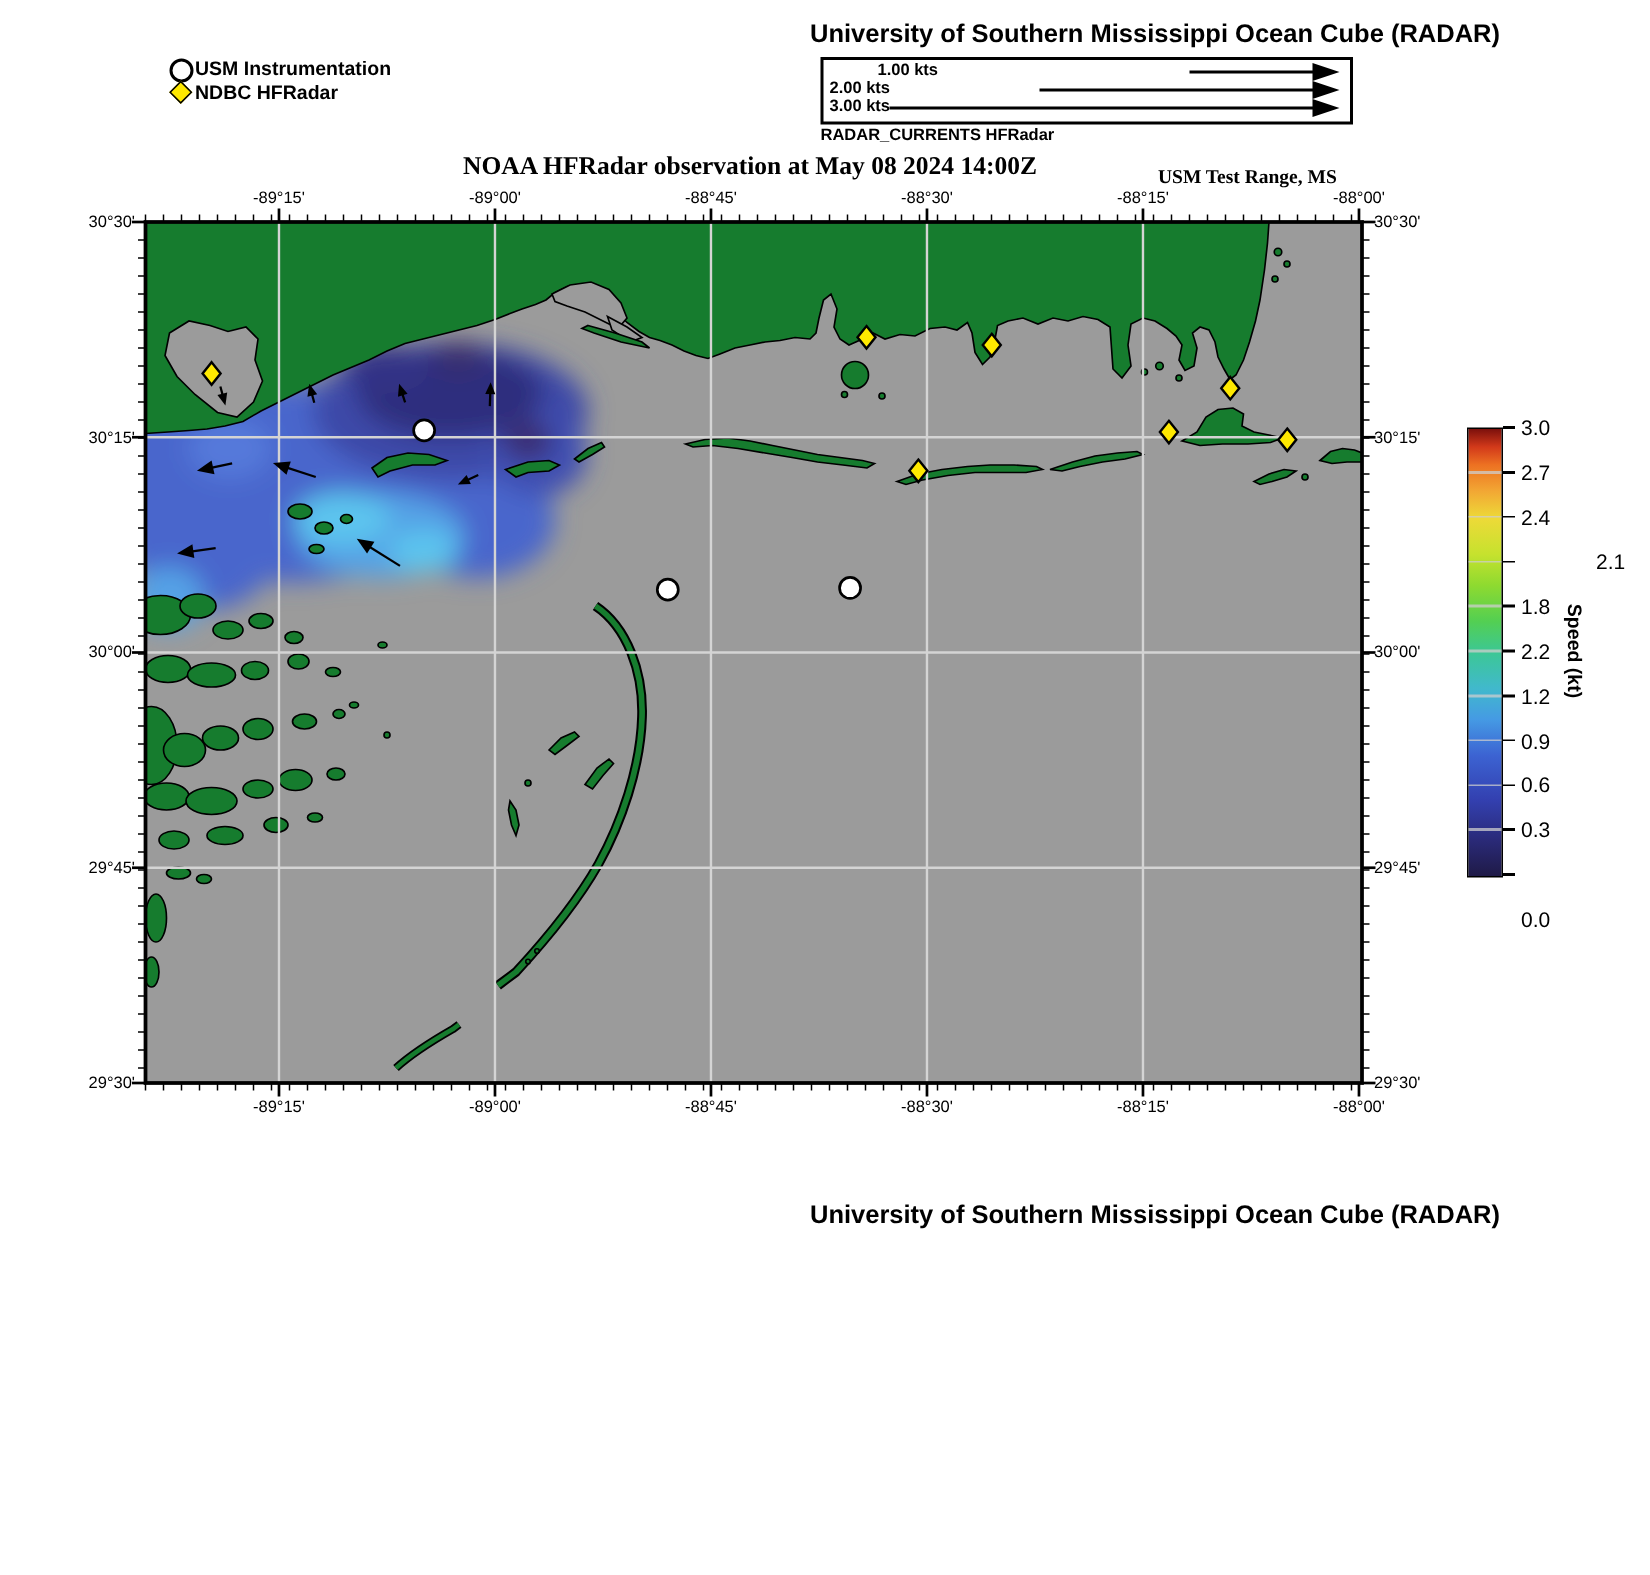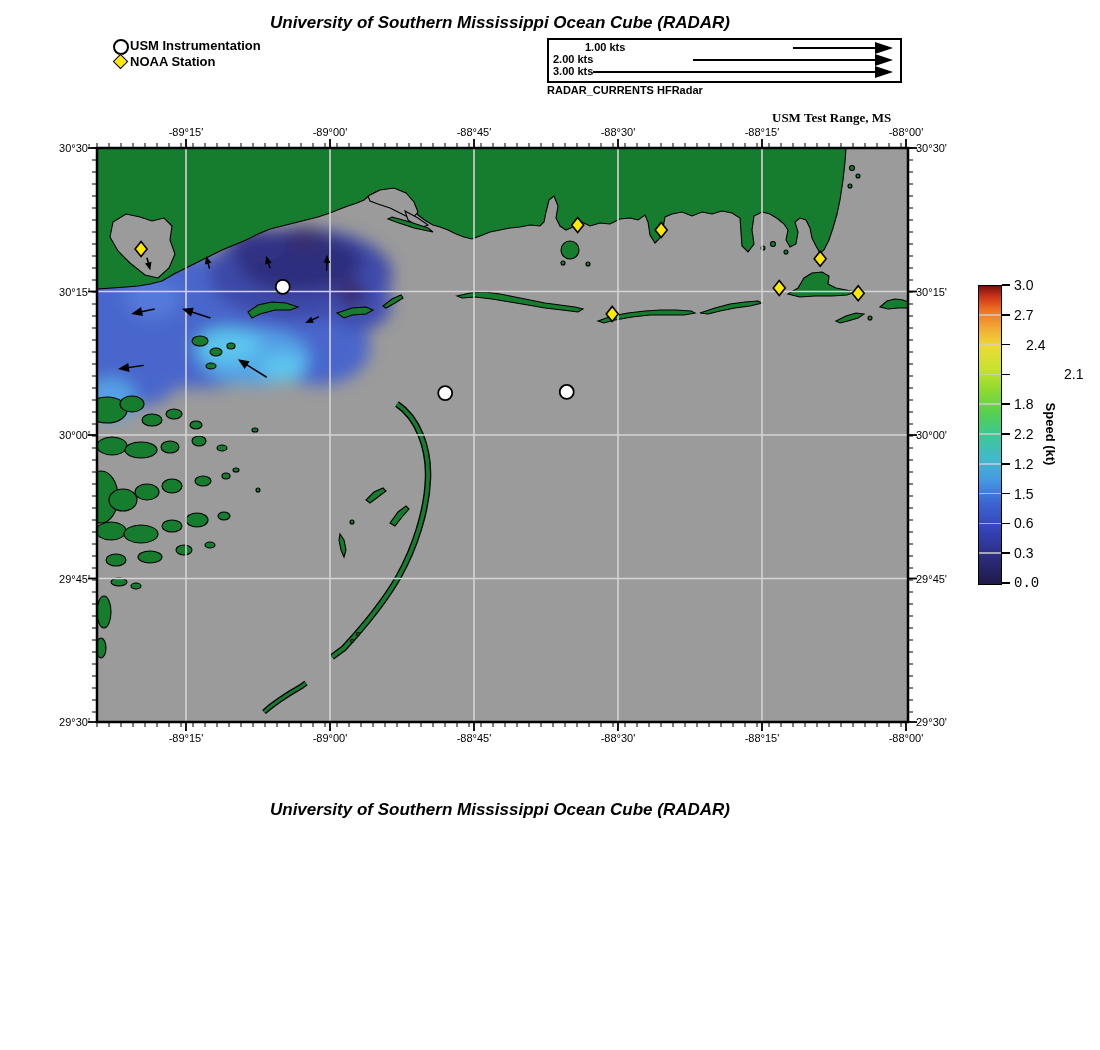--- a/index.html
+++ b/index.html
@@ -1,19 +1,19 @@
 <!DOCTYPE html>
 <html><head>
 <meta charset="utf-8">
 <style>
   html,body{margin:0;padding:0;background:#ffffff;}
   .page{position:relative;width:1100px;height:1050px;background:#ffffff;overflow:hidden;
         font-family:"Liberation Sans","DejaVu Sans",sans-serif;color:#000;}
   .abs{position:absolute;}
-  .title{width:1000px;left:0;text-align:center;font-weight:bold;font-size:17px;font-style:italic;}
+  .title{width:1000px;left:0;text-align:right;font-weight:bold;font-size:17px;}
   .serif{font-family:"Liberation Serif","DejaVu Serif",serif;}
   .legend-label{font-size:13px;font-weight:bold;white-space:nowrap;text-align:center;}
   .legend-circle{width:12px;height:12px;border:2px solid #000;border-radius:50%;background:#fff;}
   .legend-diamond{width:9px;height:9px;border:1.5px solid #000;background:#ffe900;transform:rotate(45deg);}
   .scalebox{left:547px;top:38px;width:351px;height:41px;border:2px solid #000;background:#fff;}
   .scale-row-label{font-size:11px;font-weight:bold;white-space:nowrap;line-height:13px;}
   .scale-line{height:1.5px;background:#000;}
   .scale-head{width:0;height:0;border-top:6px solid transparent;border-bottom:6px solid transparent;border-left:18px solid #000;}
   .caption{font-size:11px;font-weight:bold;white-space:nowrap;}
   .obs-title{font-size:17px;font-weight:bold;}
@@ -27,34 +27,35 @@
 </head>
 <body>
 
 <div class="page">
 
   <div class="abs title" style="top:13px;">University of Southern Mississippi Ocean Cube (RADAR)</div>
 
   <div class="abs legend-circle" style="left:113px;top:39px;"></div>
   <div class="abs legend-label" style="left:130px;top:38px;">USM Instrumentation</div>
   <div class="abs legend-diamond" style="left:115px;top:56px;"></div>
-  <div class="abs legend-label" style="left:130px;top:54px;">NOAA Station</div>
+  <div class="abs legend-label" style="left:130px;top:54px;">NDBC HFRadar</div>
 
   <div class="abs scalebox"></div>
   <div class="abs scale-row-label" style="left:585px;top:41px;">1.00 kts</div>
   <div class="abs scale-row-label" style="left:553px;top:53px;">2.00 kts</div>
   <div class="abs scale-row-label" style="left:553px;top:65px;">3.00 kts</div>
   <div class="abs scale-line" style="left:793px;top:47px;width:84px;"></div>
   <div class="abs scale-head" style="left:875px;top:42px;"></div>
   <div class="abs scale-line" style="left:693px;top:59px;width:184px;"></div>
   <div class="abs scale-head" style="left:875px;top:54px;"></div>
   <div class="abs scale-line" style="left:593px;top:71px;width:284px;"></div>
   <div class="abs scale-head" style="left:875px;top:66px;"></div>
   <div class="abs caption" style="left:547px;top:84px;">RADAR_CURRENTS HFRadar</div>
 
+  <div class="abs serif obs-title" style="left:0;top:101px;width:1000px;text-align:center;">NOAA HFRadar observation at May 08 2024 14:00Z</div>
   <div class="abs serif range-label" style="left:772px;top:98px;width:140px;margin-top:12px;">USM Test Range, MS</div>
 
   <svg class="abs" style="left:0;top:0;" width="1100" height="1050" viewBox="0 0 1100 1050">
     <defs>
       <filter id="blur" x="-30%" y="-30%" width="160%" height="160%">
         <feGaussianBlur stdDeviation="8"></feGaussianBlur>
       </filter>
       <clipPath id="plotclip">
           <rect x="97" y="148" width="811" height="574"></rect>
         </clipPath>
@@ -497,44 +498,44 @@
   <div id="ylabels-right" class="abs">
       <div class="ticklabel" style="left: 916px; top: 142px; width: 60px; text-align: left;">30°30'</div>
       <div class="ticklabel" style="left: 916px; top: 285.5px; width: 60px; text-align: left;">30°15'</div>
       <div class="ticklabel" style="left: 916px; top: 429px; width: 60px; text-align: left;">30°00'</div>
       <div class="ticklabel" style="left: 916px; top: 572.5px; width: 60px; text-align: left;">29°45'</div>
       <div class="ticklabel" style="left: 916px; top: 716px; width: 60px; text-align: left;">29°30'</div>
     </div>
 
   <div id="cb-bar" class="abs cb-bar" style="background: linear-gradient(to top, rgb(31, 26, 71) 0%, rgb(42, 42, 120) 8%, rgb(51, 64, 176) 17%, rgb(60, 99, 210) 27%, rgb(69, 154, 228) 35%, rgb(65, 185, 204) 42%, rgb(60, 199, 149) 50%, rgb(83, 207, 82) 57%, rgb(142, 218, 48) 65%, rgb(198, 226, 46) 72%, rgb(237, 218, 56) 80%, rgb(242, 168, 52) 86%, rgb(237, 113, 34) 92%, rgb(210, 57, 26) 96%, rgb(124, 16, 12) 100%);"></div>
   <div id="cb-labels" class="abs">
-      <div class="cb-ticklabel" style="left: 1014px; top: 577px; font-family: Liberation Mono, monospace;">0.0</div>
+      <div class="cb-ticklabel" style="left: 1014px; top: 607px;">0.0</div>
       <div class="abs" style="left: 1001.5px; top: 582.25px; width: 8px; height: 1.5px; background: rgb(0, 0, 0);"></div>
       <div class="cb-ticklabel" style="left: 1014px; top: 547.2px;">0.3</div>
       <div class="abs" style="left: 1001.5px; top: 552.45px; width: 8px; height: 1.5px; background: rgb(0, 0, 0);"></div>
       <div class="abs" style="left: 979px; top: 552.45px; width: 22px; height: 1.5px; background: rgba(205, 205, 205, 0.75);"></div>
       <div class="cb-ticklabel" style="left: 1014px; top: 517.4px;">0.6</div>
       <div class="abs" style="left: 1001.5px; top: 522.65px; width: 8px; height: 1.5px; background: rgb(0, 0, 0);"></div>
       <div class="abs" style="left: 979px; top: 522.65px; width: 22px; height: 1.5px; background: rgba(205, 205, 205, 0.75);"></div>
-      <div class="cb-ticklabel" style="left: 1014px; top: 487.6px;">1.5</div>
+      <div class="cb-ticklabel" style="left: 1014px; top: 487.6px;">0.9</div>
       <div class="abs" style="left: 1001.5px; top: 492.85px; width: 8px; height: 1.5px; background: rgb(0, 0, 0);"></div>
       <div class="abs" style="left: 979px; top: 492.85px; width: 22px; height: 1.5px; background: rgba(205, 205, 205, 0.75);"></div>
       <div class="cb-ticklabel" style="left: 1014px; top: 457.8px;">1.2</div>
       <div class="abs" style="left: 1001.5px; top: 463.05px; width: 8px; height: 1.5px; background: rgb(0, 0, 0);"></div>
       <div class="abs" style="left: 979px; top: 463.05px; width: 22px; height: 1.5px; background: rgba(205, 205, 205, 0.75);"></div>
       <div class="cb-ticklabel" style="left: 1014px; top: 428px;">2.2</div>
       <div class="abs" style="left: 1001.5px; top: 433.25px; width: 8px; height: 1.5px; background: rgb(0, 0, 0);"></div>
       <div class="abs" style="left: 979px; top: 433.25px; width: 22px; height: 1.5px; background: rgba(205, 205, 205, 0.75);"></div>
       <div class="cb-ticklabel" style="left: 1014px; top: 398.2px;">1.8</div>
       <div class="abs" style="left: 1001.5px; top: 403.45px; width: 8px; height: 1.5px; background: rgb(0, 0, 0);"></div>
       <div class="abs" style="left: 979px; top: 403.45px; width: 22px; height: 1.5px; background: rgba(205, 205, 205, 0.75);"></div>
       <div class="cb-ticklabel" style="left: 1064px; top: 368.4px;">2.1</div>
       <div class="abs" style="left: 1001.5px; top: 373.65px; width: 8px; height: 1.5px; background: rgb(0, 0, 0);"></div>
       <div class="abs" style="left: 979px; top: 373.65px; width: 22px; height: 1.5px; background: rgba(205, 205, 205, 0.75);"></div>
-      <div class="cb-ticklabel" style="left: 1014px; top: 338.6px; margin-left: 12px;">2.4</div>
+      <div class="cb-ticklabel" style="left: 1014px; top: 338.6px;">2.4</div>
       <div class="abs" style="left: 1001.5px; top: 343.85px; width: 8px; height: 1.5px; background: rgb(0, 0, 0);"></div>
       <div class="abs" style="left: 979px; top: 343.85px; width: 22px; height: 1.5px; background: rgba(205, 205, 205, 0.75);"></div>
       <div class="cb-ticklabel" style="left: 1014px; top: 308.8px;">2.7</div>
       <div class="abs" style="left: 1001.5px; top: 314.05px; width: 8px; height: 1.5px; background: rgb(0, 0, 0);"></div>
       <div class="abs" style="left: 979px; top: 314.05px; width: 22px; height: 1.5px; background: rgba(205, 205, 205, 0.75);"></div>
       <div class="cb-ticklabel" style="left: 1014px; top: 279px;">3.0</div>
       <div class="abs" style="left: 1001.5px; top: 284.25px; width: 8px; height: 1.5px; background: rgb(0, 0, 0);"></div>
     </div>
   <div class="abs cb-title" style="left:1050px;top:434px;">Speed (kt)</div>
 

